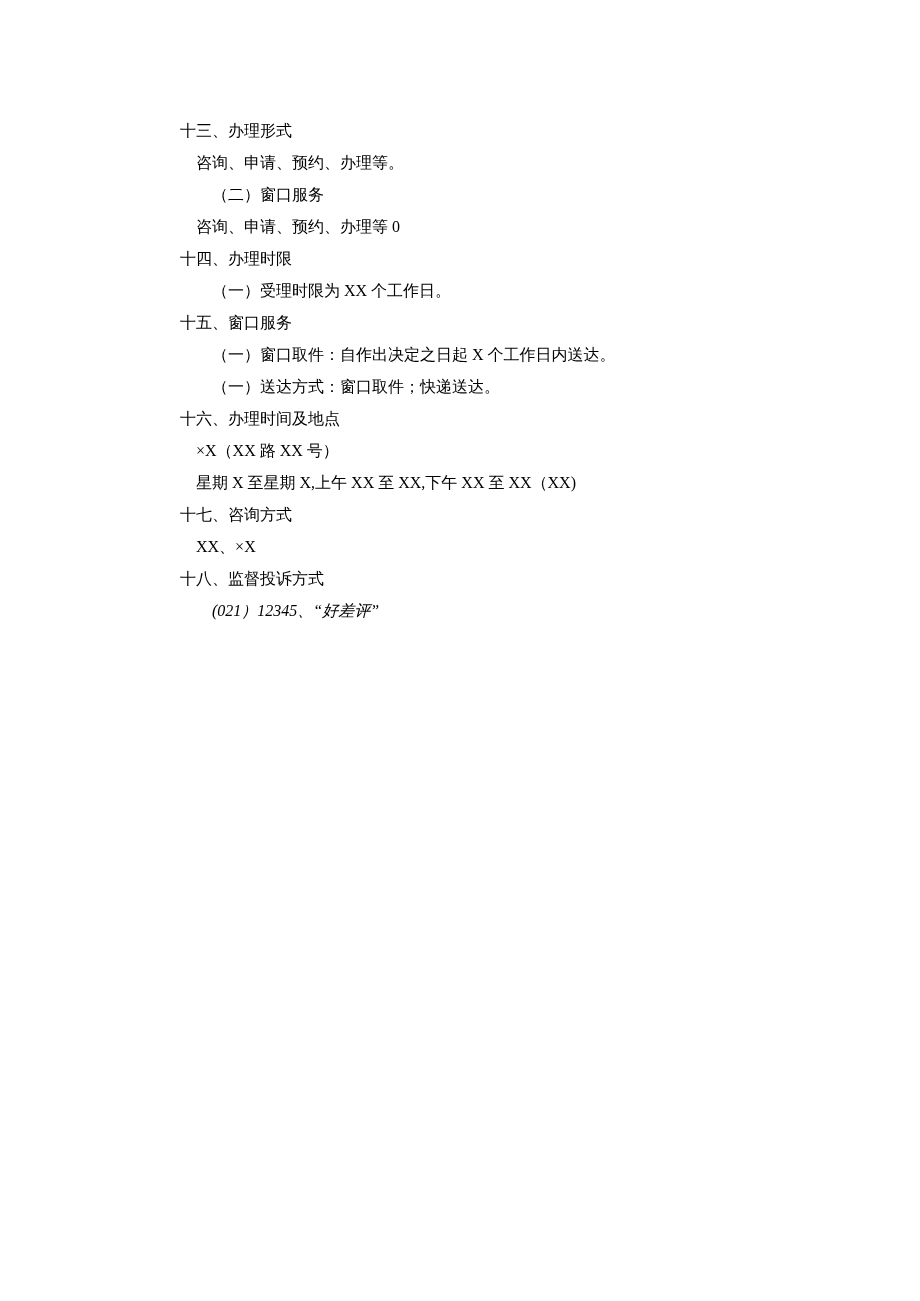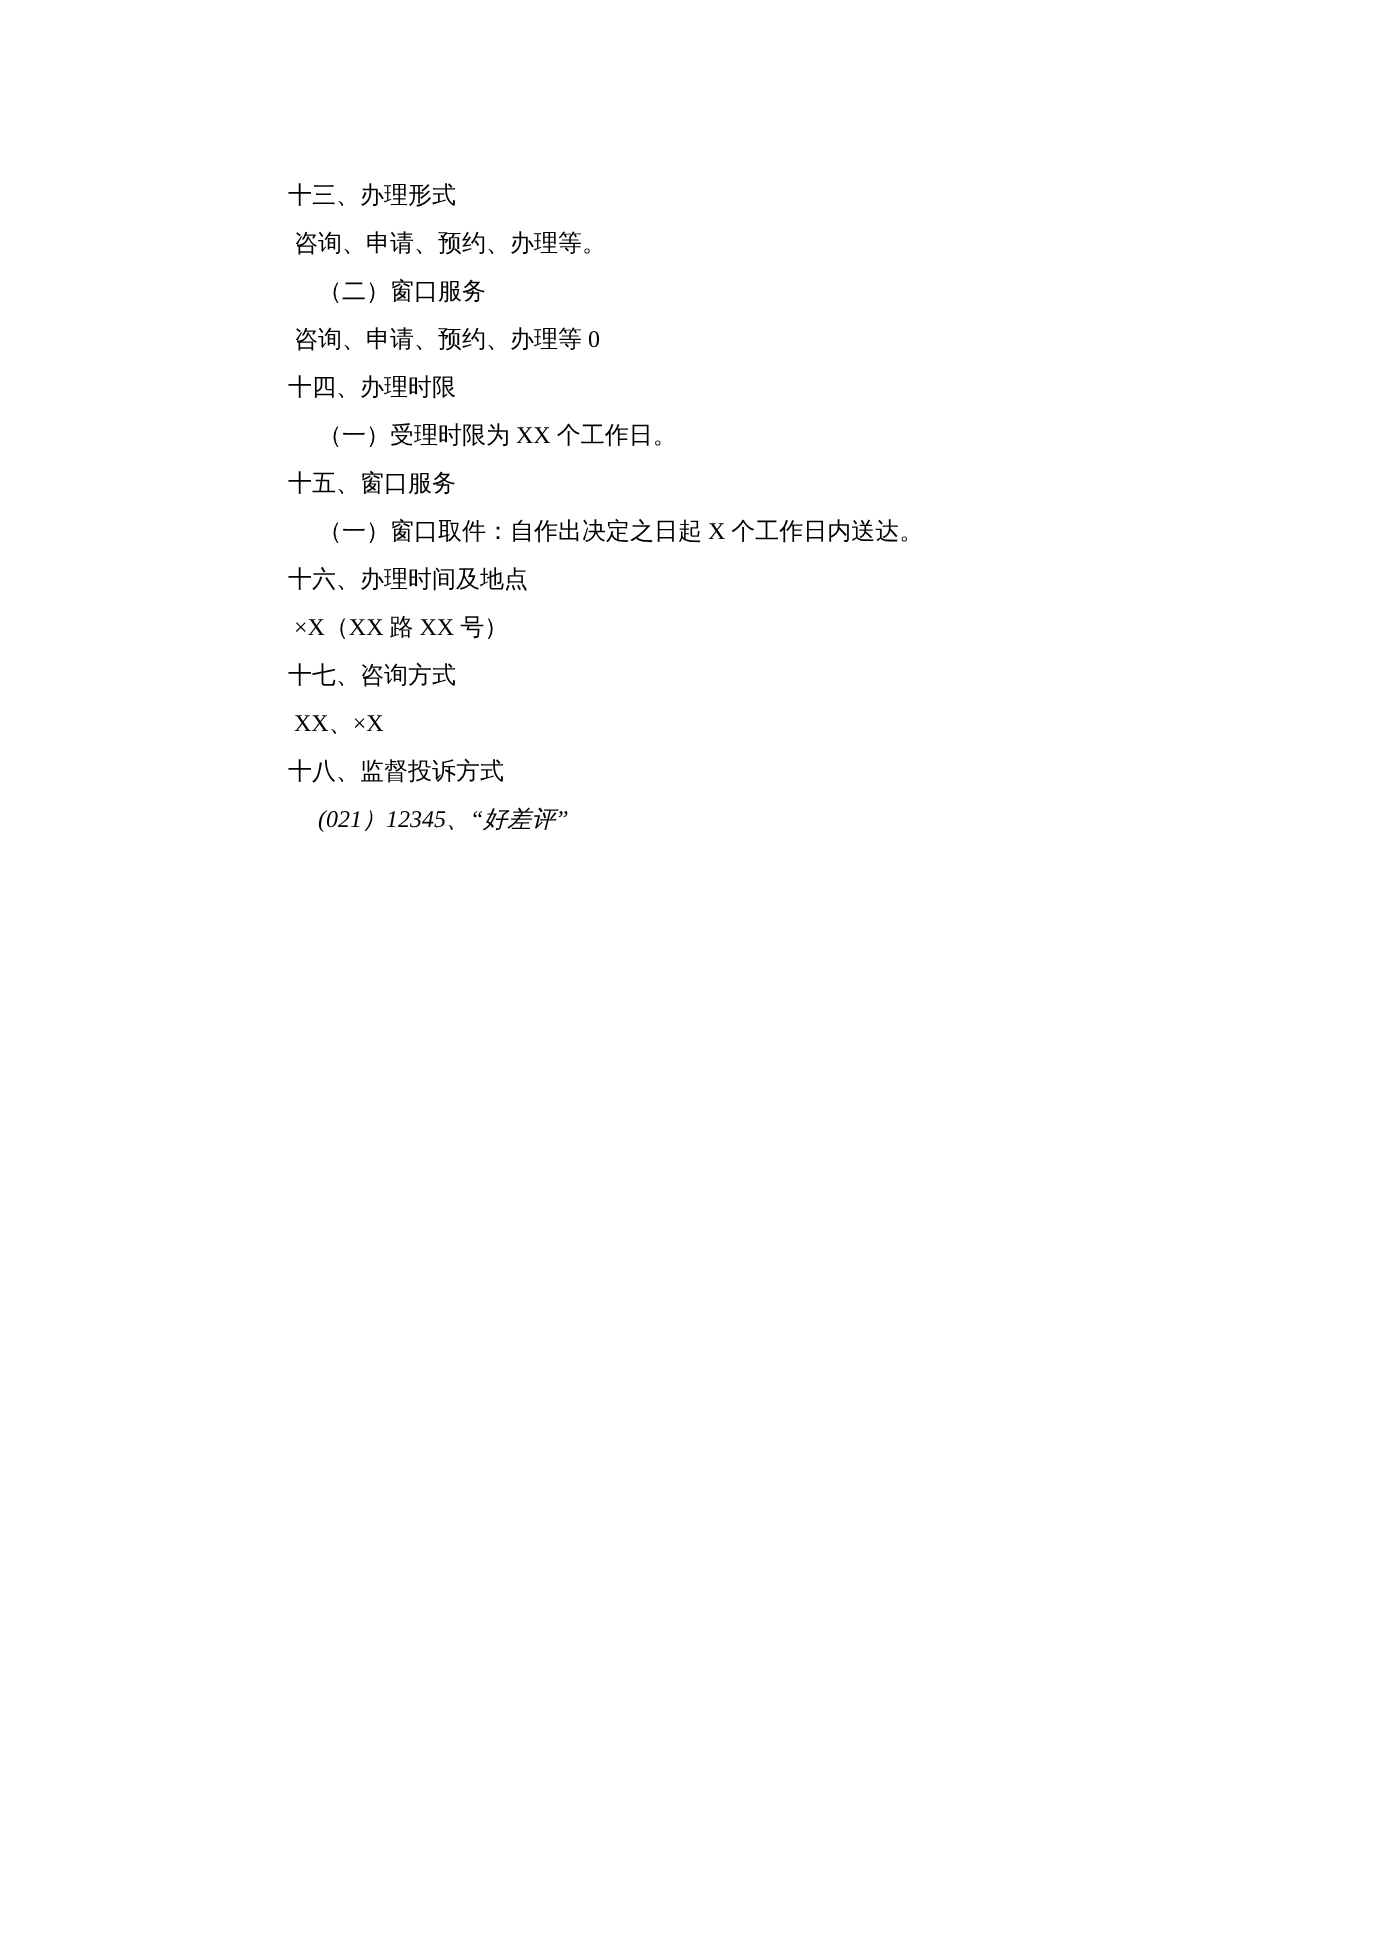--- a/index.html
+++ b/index.html
@@ -11,21 +11,21 @@
       width: 920px;
       height: 1301px;
       background: #ffffff;
       font-family: "SimSun", "宋体", serif;
       font-size: 16px;
       color: #000000;
       padding: 115px 180px 0 180px;
       line-height: 2.0;
     }
     .section-heading {
-      margin-left: 12px;
+      margin-left: 0;
     }
     .sub-item-1 {
       margin-left: 2em;
     }
     .sub-item-2 {
       margin-left: 1em;
     }
     .sub-item-3 {
       margin-left: 2em;
       font-style: italic;
@@ -39,23 +39,25 @@
   <div class="section-heading">十三、办理形式</div>
   <div class="sub-item-2">咨询、申请、预约、办理等。</div>
   <div class="sub-item-1">（二）窗口服务</div>
   <div class="sub-item-2">咨询、申请、预约、办理等 0</div>
 
   <div class="section-heading">十四、办理时限</div>
   <div class="sub-item-1">（一）受理时限为 XX 个工作日。</div>
 
   <div class="section-heading">十五、窗口服务</div>
   <div class="sub-item-1">（一）窗口取件：自作出决定之日起 X 个工作日内送达。</div>
+  <div class="sub-item-1">（一）送达方式：窗口取件；快递送达。</div>
 
   <div class="section-heading">十六、办理时间及地点</div>
   <div class="sub-item-2">×X（XX 路 XX 号）</div>
+  <div class="sub-item-2">星期 X 至星期 X,上午 XX 至 XX,下午 XX 至 XX（XX)</div>
 
   <div class="section-heading">十七、咨询方式</div>
   <div class="sub-item-2">XX、×X</div>
 
   <div class="section-heading">十八、监督投诉方式</div>
   <div class="sub-item-3">(021）12345、“好差评”</div>
 
 </div>
 
 </body></html>

